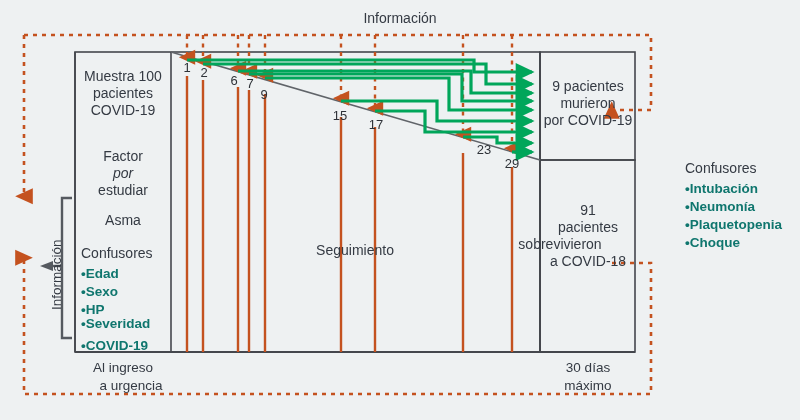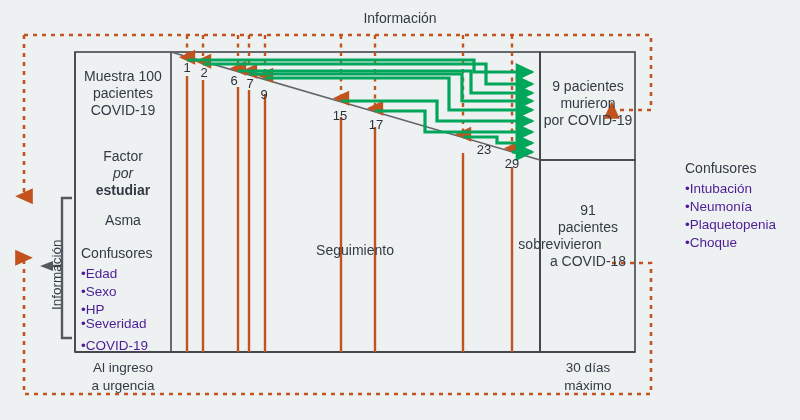--- a/index.html
+++ b/index.html
@@ -11,21 +11,21 @@
     overflow:hidden;
     position:relative;
   }
   #stage{position:absolute;left:0;top:0;width:800px;height:420px;}
   svg.layer{position:absolute;left:0;top:0;width:800px;height:420px;overflow:visible;}
   .txt{position:absolute;white-space:pre;line-height:1.18;}
   .c{transform:translateX(-50%);text-align:center;}
 
   .boxtext{font-size:14px;color:#343a43;}
   .daylabel{font-size:13px;color:#2e3238;}
-  .sidelist{font-size:13.5px;color:#4c1d95;}
+  .sidelist{font-size:13.5px;color:#0f766e;font-weight:bold;}
   .bottomlabel{font-size:13.5px;color:#343a43;}
   .infotop{font-size:14px;color:#343a43;}
   .infoleft{
     font-size:13.5px;color:#343a43;
     transform:rotate(-90deg);transform-origin:left top;
   }
 </style>
 </head>
 <body>
 
@@ -115,21 +115,21 @@
   <div class="txt infotop c" style="left:400px;top:10px;">Información</div>
 
   <div class="txt infoleft" style="left:49px;top:310px;">Información</div>
 
   <div class="txt boxtext c" style="left:123px;top:68px;">Muestra 100</div>
   <div class="txt boxtext c" style="left:123px;top:85px;">pacientes</div>
   <div class="txt boxtext c" style="left:123px;top:102px;">COVID-19</div>
 
   <div class="txt boxtext c" style="left:123px;top:148px;">Factor</div>
   <div class="txt boxtext c" style="left:123px;top:165px;font-style:italic;">por</div>
-  <div class="txt boxtext c" style="left:123px;top:182px;font-weight:bold;">estudiar</div>
+  <div class="txt boxtext c" style="left:123px;top:182px;">estudiar</div>
 
   <div class="txt boxtext c" style="left:123px;top:212px;">Asma</div>
 
   <div class="txt boxtext" style="left:81px;top:245px;">Confusores</div>
   <div class="txt sidelist" style="left:81px;top:266px;"><span>•</span><span>Edad</span></div>
   <div class="txt sidelist" style="left:81px;top:284px;"><span>•</span><span>Sexo</span></div>
   <div class="txt sidelist" style="left:81px;top:302px;"><span>•</span><span>HP</span></div>
   <div class="txt sidelist" style="left:81px;top:316px;"><span>•</span><span>Severidad</span></div>
   <div class="txt sidelist" style="left:81px;top:338px;"><span>•</span><span>COVID-19</span></div>
 
@@ -154,17 +154,17 @@
   <div class="txt boxtext c" style="left:560px;top:236px;">sobrevivieron</div>
   <div class="txt boxtext c" style="left:588px;top:253px;">a COVID-18</div>
 
   <div class="txt boxtext" style="left:685px;top:160px;">Confusores</div>
   <div class="txt sidelist" style="left:685px;top:181px;"><span>•</span><span>Intubación</span></div>
   <div class="txt sidelist" style="left:685px;top:199px;"><span>•</span><span>Neumonía</span></div>
   <div class="txt sidelist" style="left:685px;top:217px;"><span>•</span><span>Plaquetopenia</span></div>
   <div class="txt sidelist" style="left:685px;top:235px;"><span>•</span><span>Choque</span></div>
 
   <div class="txt bottomlabel c" style="left:123px;top:360px;">Al ingreso</div>
-  <div class="txt bottomlabel c" style="left:123px;top:378px;">a urgencia</div>
+  <div class="txt bottomlabel c" style="left:131px;top:378px;">a urgencia</div>
   <div class="txt bottomlabel c" style="left:588px;top:360px;">30 días</div>
   <div class="txt bottomlabel c" style="left:588px;top:378px;">máximo</div>
 
 </div>
 
 </body></html>

